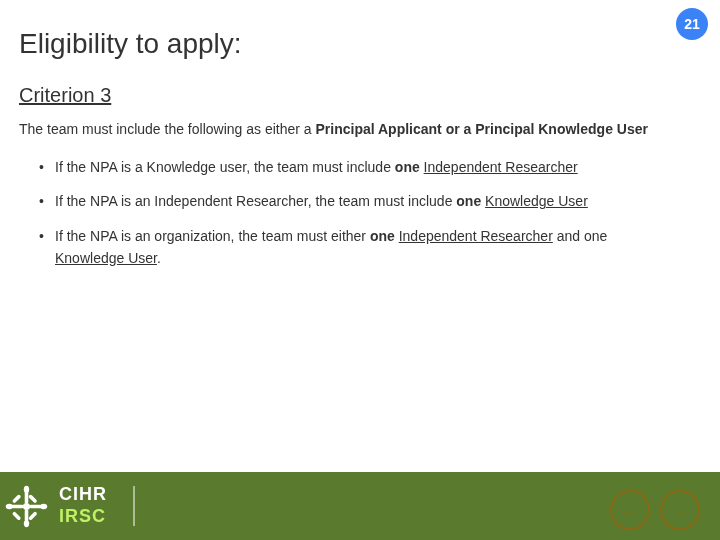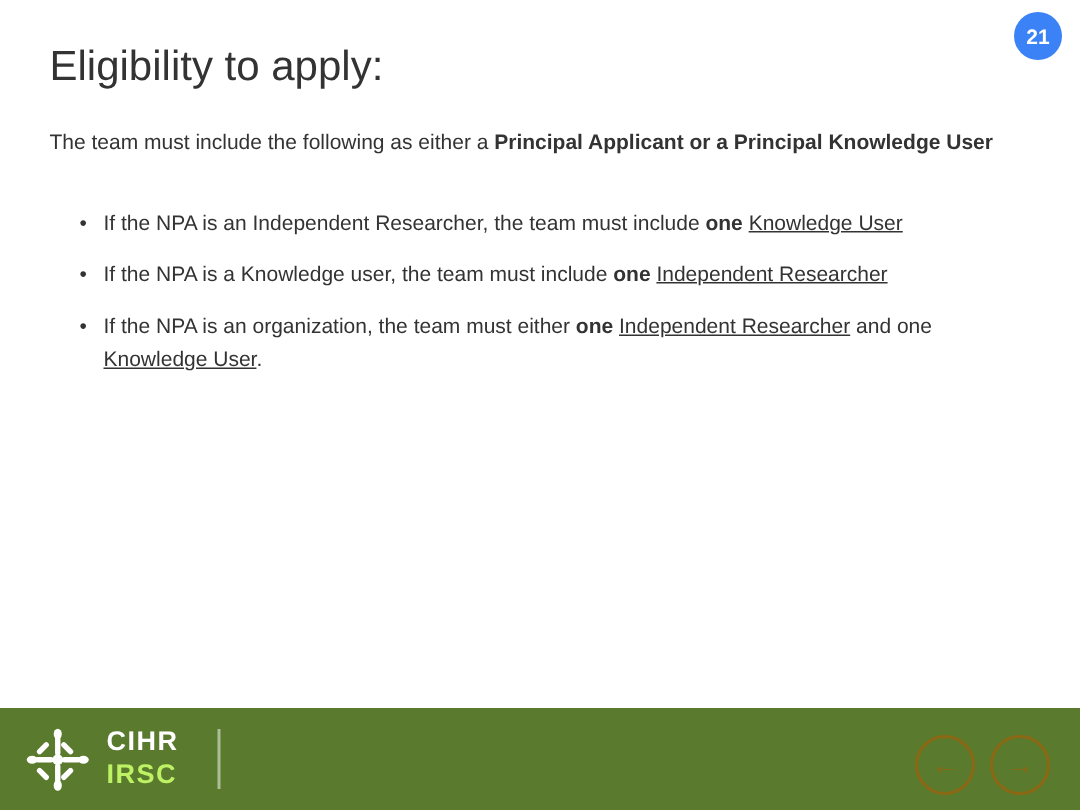--- a/index.html
+++ b/index.html
@@ -23,21 +23,21 @@
       width: 32px;
       height: 32px;
       display: flex;
       align-items: center;
       justify-content: center;
       font-size: 14px;
       font-weight: bold;
     }
 
     .main-content {
-      padding: 20px 40px 10px 33px;
+      padding: 20px 40px 10px 19px;
     }
 
     .page-title {
       font-size: 28px;
       color: #333;
       font-weight: normal;
       margin-top: 8px;
       margin-bottom: 24px;
     }
 
@@ -46,21 +46,21 @@
       color: #333;
       text-decoration: underline;
       font-weight: normal;
       margin-bottom: 12px;
     }
 
     .criterion-desc {
       font-size: 14px;
       color: #333;
       line-height: 1.5;
-      margin-bottom: 32px;
+      margin-bottom: 16px;
     }
 
     .criterion-desc .bold {
       font-weight: bold;
     }
 
     .bullet-list {
       list-style: none;
       padding-left: 20px;
     }
@@ -96,21 +96,21 @@
     
     .footer {
       position: absolute;
       bottom: 0;
       left: 0;
       right: 0;
       height: 68px;
       background: #5a7a2e;
       display: flex;
       align-items: center;
-      padding: 0 16px;
+      padding: 0 4px;
     }
 
     .footer-logo {
       display: flex;
       align-items: center;
       gap: 10px;
     }
 
     
     .logo-svg {
@@ -175,31 +175,32 @@
   </style>
 </head>
 <body>
 
 <div class="page-number">21</div>
 
 <div class="main-content">
 
   <h1 class="page-title">Eligibility to apply:</h1>
 
+  <h2 class="criterion-heading">Criterion 3</h2>
 
   <p class="criterion-desc">
     <span>The team must include the following as either a </span><span class="bold">Principal Applicant or a Principal Knowledge User</span>
   </p>
 
   <ul class="bullet-list">
     <li>
-      <span>If the NPA is an Independent Researcher, the team must include </span><span class="bold">one</span><span> </span><span class="underline-link">Knowledge User</span>
+      <span>If the NPA is a Knowledge user, the team must include </span><span class="bold">one</span><span> </span><span class="underline-link">Independent Researcher</span>
     </li>
     <li>
-      <span>If the NPA is a Knowledge user, the team must include </span><span class="bold">one</span><span> </span><span class="underline-link">Independent Researcher</span>
+      <span>If the NPA is an Independent Researcher, the team must include </span><span class="bold">one</span><span> </span><span class="underline-link">Knowledge User</span>
     </li>
     <li>
       <span>If the NPA is an organization, the team must either </span><span class="bold">one</span><span> </span><span class="underline-link">Independent Researcher</span><span> and one </span><span class="underline-link">Knowledge User</span><span>.</span>
     </li>
   </ul>
 
 </div>
 
 <div class="footer">
   <div class="footer-logo">

